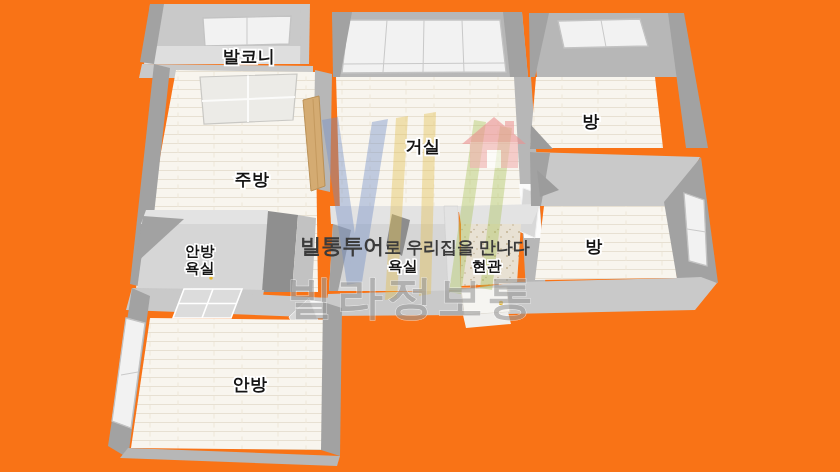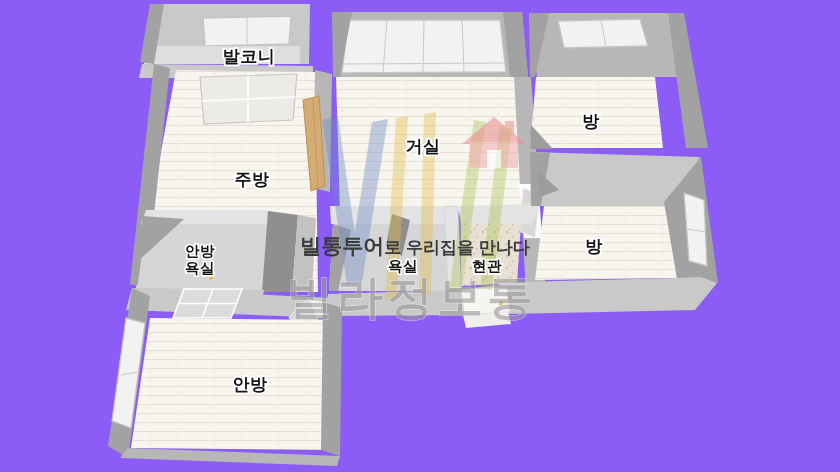--- a/index.html
+++ b/index.html
@@ -1,16 +1,16 @@
 <!DOCTYPE html>
 <html style="--wall_dark: #a2a2a2; --wall_mid: #b7b7b7; --wall_light: #c9c9c9; --wall_top: #e3e3e3; --floor: #f8f5ee; --floor_gray: #dedede; --bath_floor: #d6d6d6; --entrance_floor: #e8e1d3; --brand_gray: #9a9a9a; --handle_yellow: #e5b52e; --logo_blue: #6f8cc7; --logo_yellow: #e3bf4e; --logo_green: #aac459; --logo_house: #ee9999; --wood: #d4ab72;"><head>
 <meta charset="utf-8">
 <style>
   html,body{margin:0;padding:0;background:#fff;}
-  .stage{position:relative;width:840px;height:472px;background:#8b5cf6;overflow:hidden;
+  .stage{position:relative;width:840px;height:472px;background:#f97316;overflow:hidden;
          font-family:"Liberation Sans","DejaVu Sans",sans-serif;}
   svg{display:block}
   
   .wd{fill:var(--wall_dark,#a2a2a2)}
   .wm{fill:var(--wall_mid,#b9b9b9)}
   .wl{fill:var(--wall_light,#cbcbcb)}
   .wt{fill:var(--wall_top,#e3e3e3)}
   .fg{fill:var(--floor_gray,#dedede)}
   .bathfl{fill:var(--bath_floor,#d6d6d6)}
   .fl{fill:url(#planks)}

